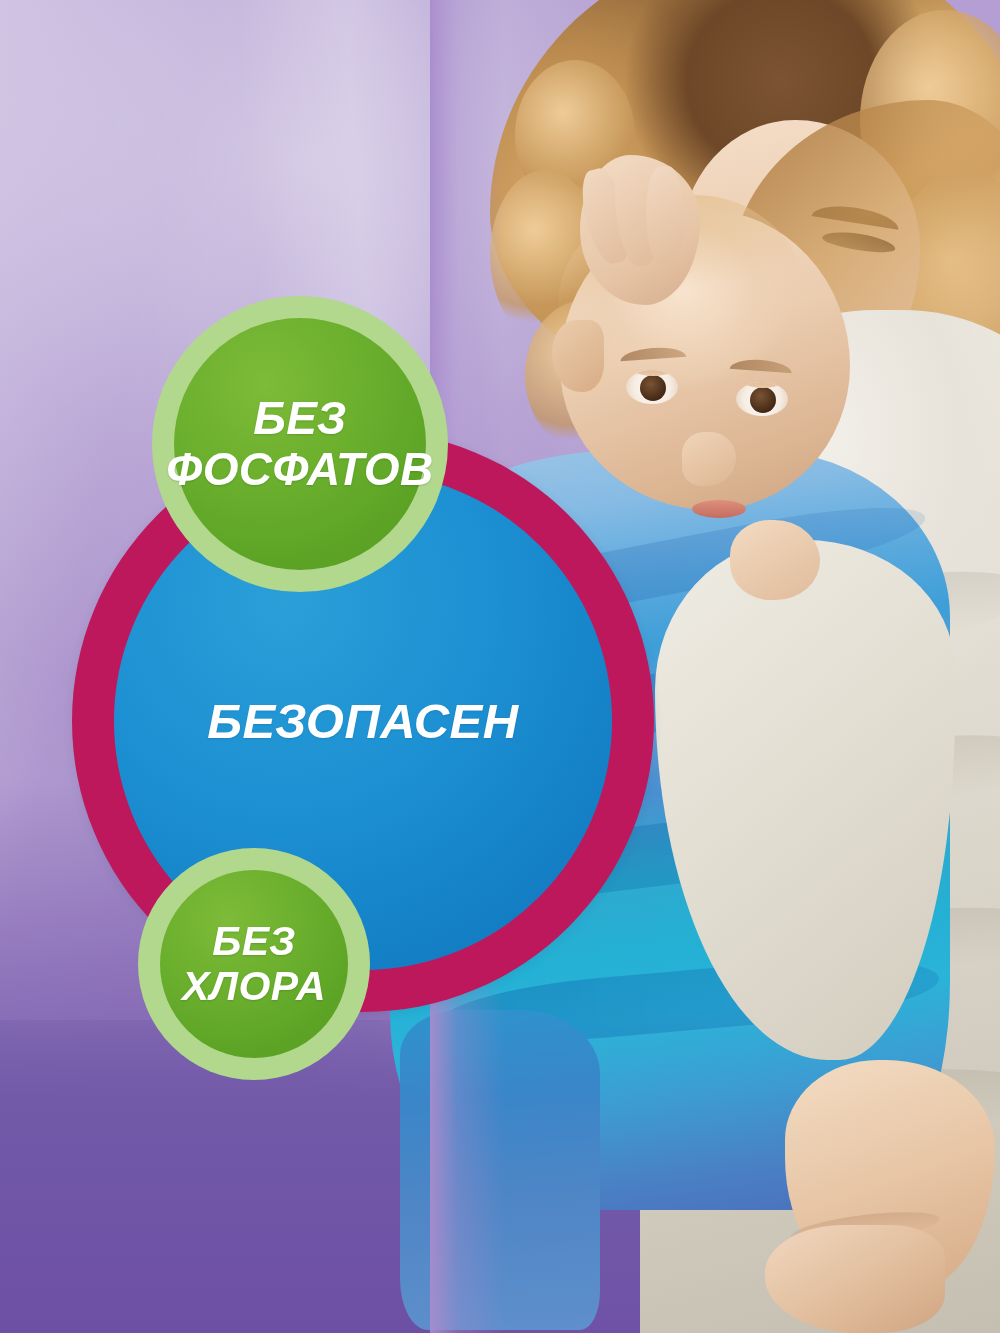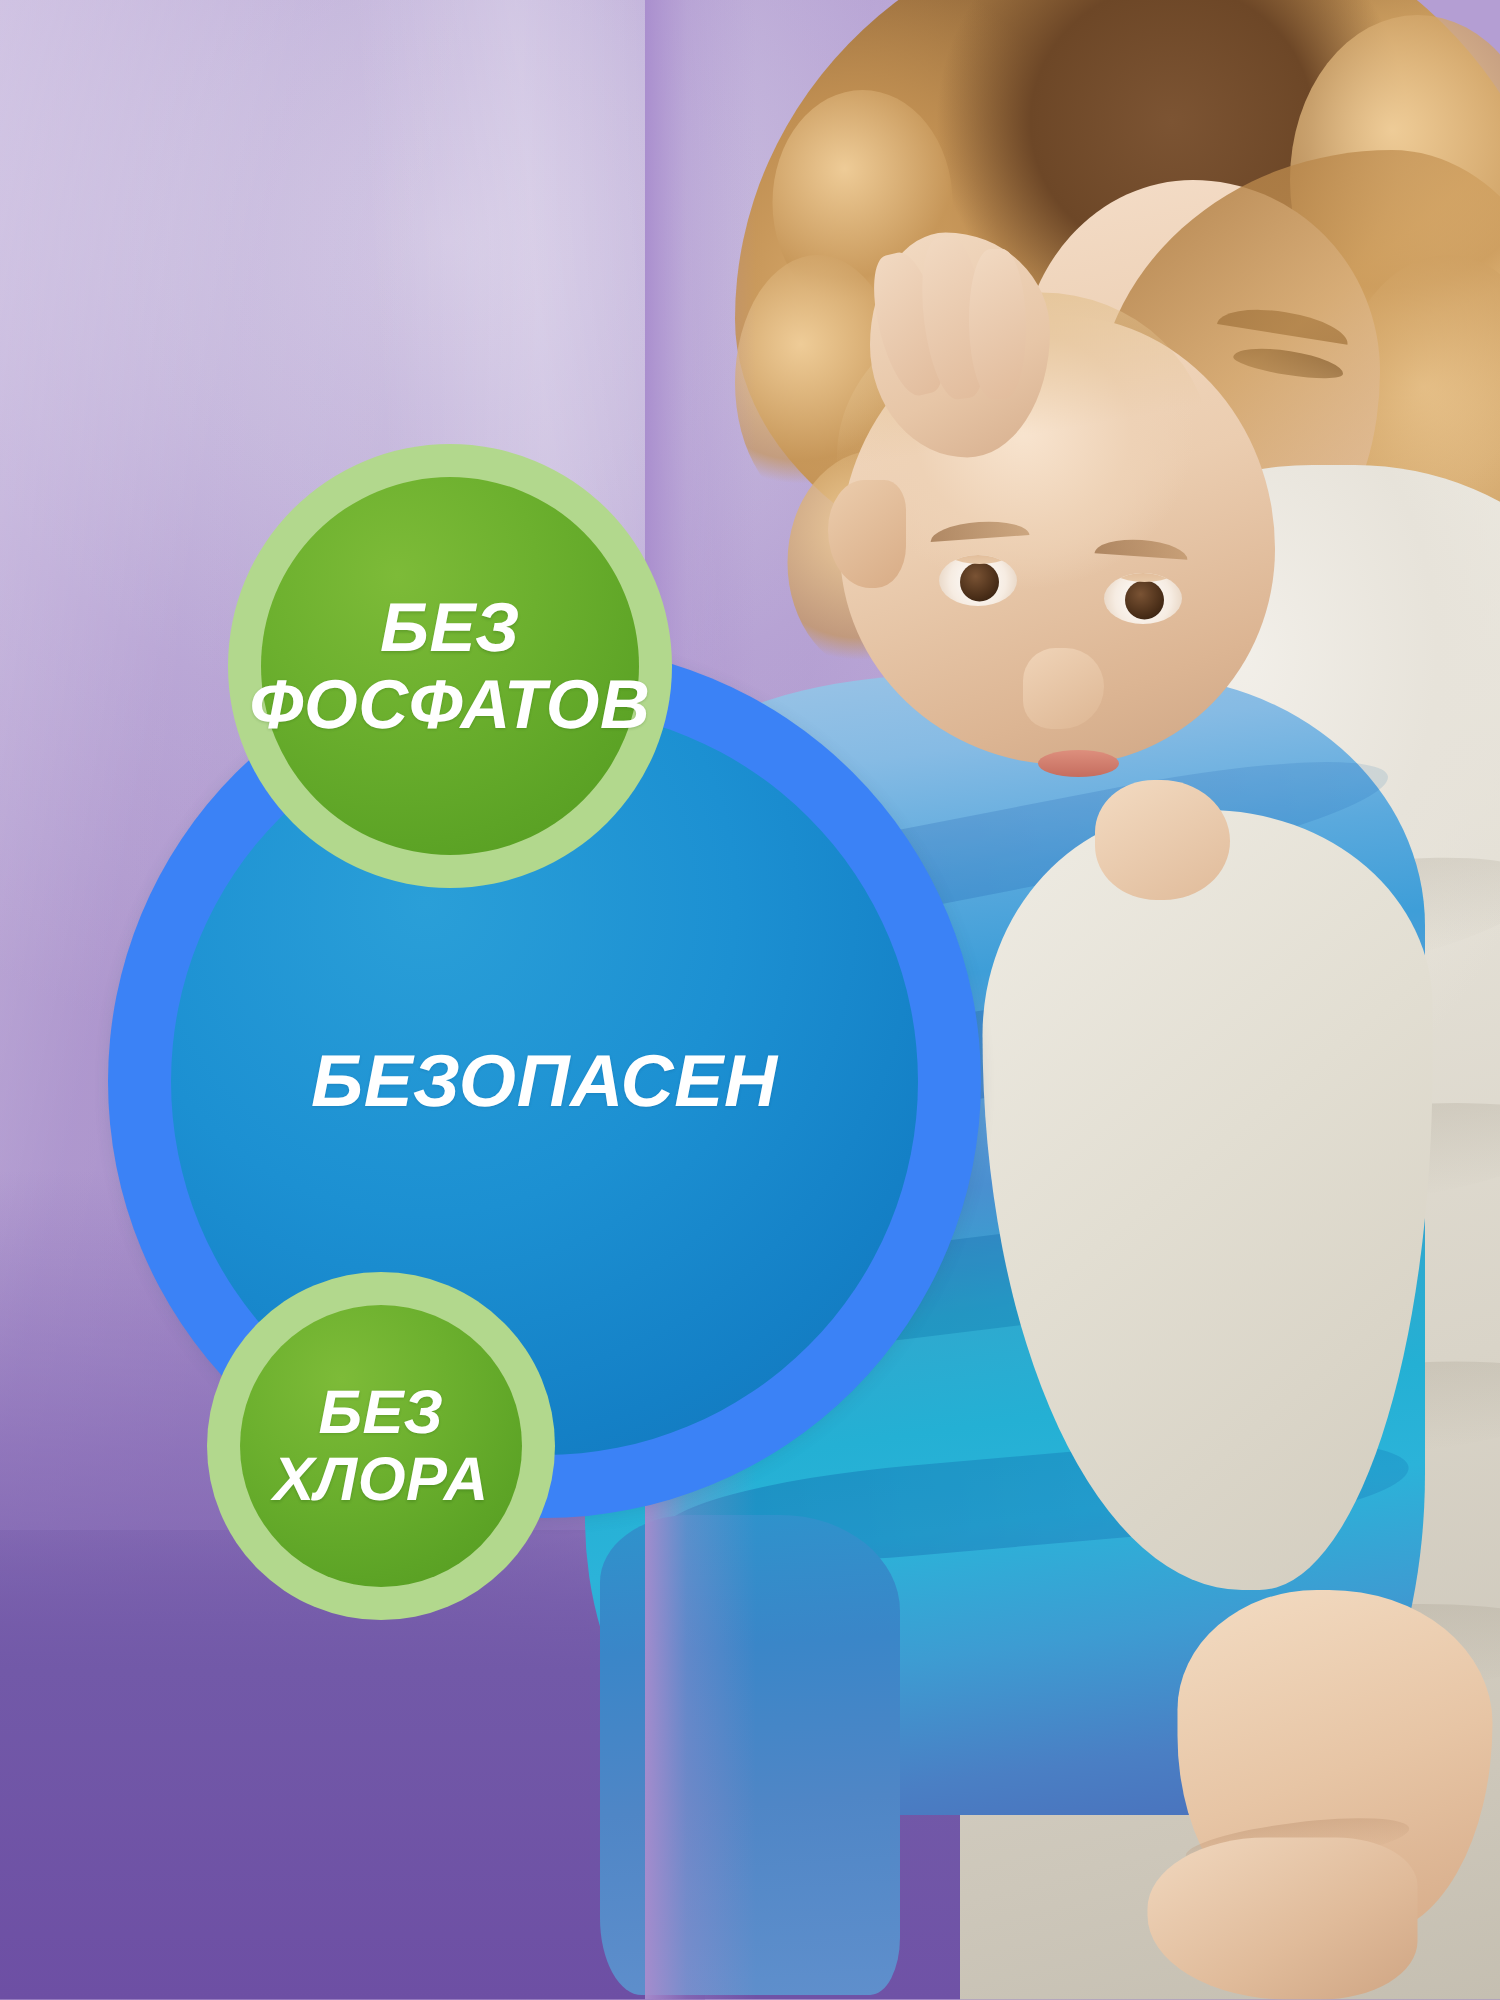--- a/index.html
+++ b/index.html
@@ -251,21 +251,21 @@
     position:absolute; inset:0;
     background:linear-gradient(90deg, rgba(168,140,205,.95) 0px, rgba(168,140,205,.35) 28px, rgba(168,140,205,0) 74px);
     pointer-events:none;
   }
 
   
   .badge{ position:absolute; border-radius:50%; display:flex; align-items:center; justify-content:center;font-style:italic; }
 
   .badge-blue{
     left:72px; top:430px; width:582px; height:582px;
-    background:#3b82f6;
+    background:#be185d;
     box-shadow:0 2px 10px rgba(40,70,110,.12);
   }
   .badge-blue-inner{
     position:absolute; left:42px; top:42px; right:42px; bottom:42px;
     border-radius:50%;
     background:radial-gradient(circle at 34% 26%, #2a9fd8 0%, #1c90d2 42%, #1480c6 74%, #1274b9 100%);
     display:flex; align-items:center; justify-content:center;
   }
   .badge-blue-text{
     color:#fff; text-align:center;

